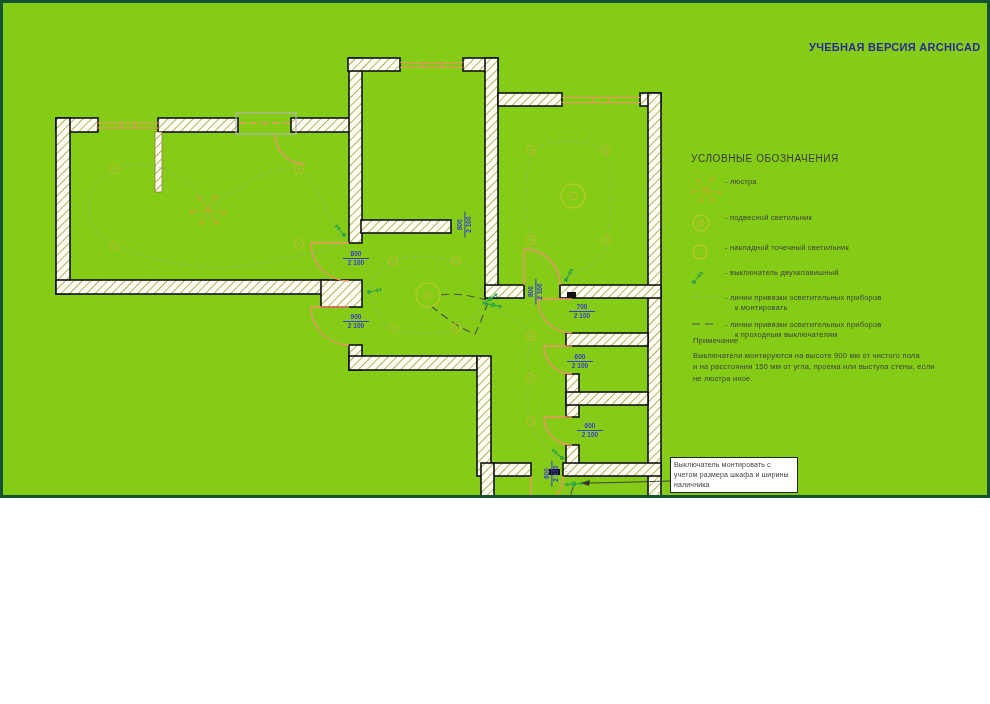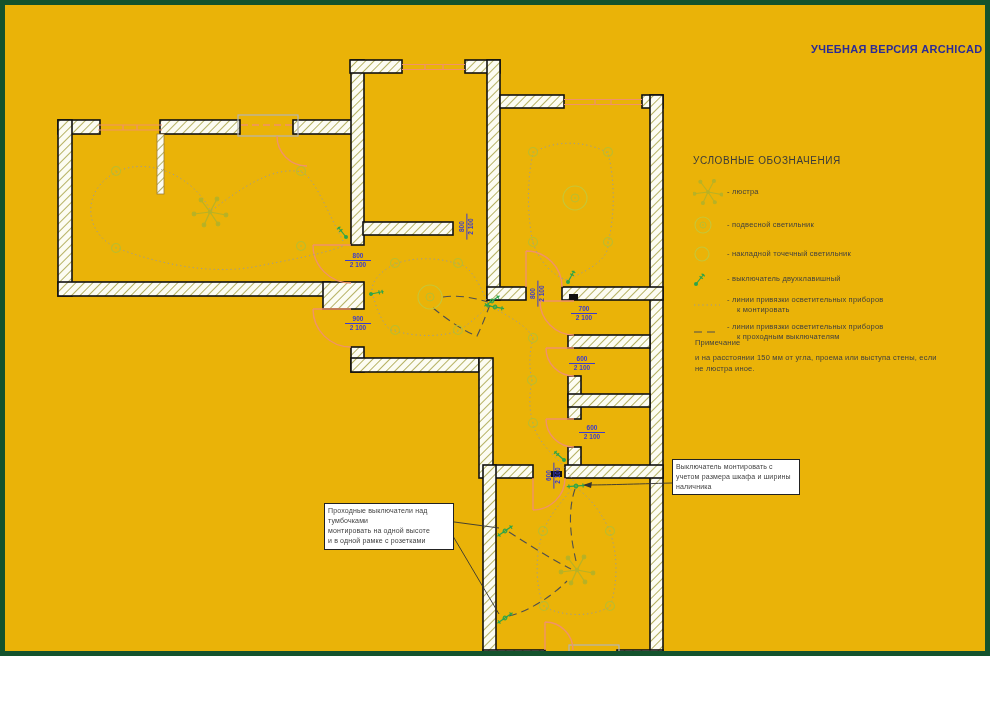--- a/index.html
+++ b/index.html
@@ -1,23 +1,23 @@
 <!DOCTYPE html>
 <html><head>
 <meta charset="utf-8">
 <style>
   html,body{margin:0;padding:0;background:#fff;}
-  #page{position:relative;width:990px;height:656px;background:#eab308;border:5px solid #14532d;box-sizing:border-box;
+  #page{position:relative;width:990px;height:498px;background:#84cc16;border:3px solid #14532d;box-sizing:border-box;
         font-family:"Liberation Sans",sans-serif;overflow:hidden;}
   #plan-svg{position:absolute;left:0;top:0;}
   .watermark{position:absolute;left:806px;top:38px;font-size:11px;font-weight:bold;color:#2b2b96;letter-spacing:.3px;}
   
   .legend{position:absolute;left:688px;top:150px;width:290px;color:#3c3c3c;}
   .legend-heading{font-size:10px;letter-spacing:.6px;color:#3a3a3a;margin-bottom:13px;}
-  .legend-row{display:flex;align-items:center;margin-bottom:7px;}
+  .legend-row{display:flex;align-items:flex-start;margin-bottom:7px;}
   .legend-row.tall{margin-bottom:10px;}
   .legend-icon{width:34px;flex:0 0 34px;display:flex;justify-content:flex-start;}
   .legend-label{font-size:7.5px;letter-spacing:.2px;line-height:1.35;color:#3f3f3f;}
   
   .note{position:absolute;left:690px;top:332px;width:280px;font-size:7.5px;color:#3f3f3f;line-height:1.55;letter-spacing:.2px;}
   .note .nh{margin-bottom:3px;}
   
   .callout{position:absolute;background:#fff;border:1px solid #222;padding:2px 3px;font-size:7px;
            line-height:1.45;color:#3f3f3f;letter-spacing:.15px;}
   .callout.left{left:319px;top:498px;width:122px;}
@@ -266,20 +266,21 @@
           <line x1="1" y1="4" x2="27" y2="4" stroke="#4f4f4f" stroke-width="1.2" stroke-dasharray="8,5"></line>
         </svg>
       </span>
       <span class="legend-label"><span>- линии привязки осветительных приборов</span><br>
         <span style="margin-left:10px">к проходным выключателям</span></span>
     </div>
   </div>
 
   <div class="note">
     <div class="nh">Примечание</div>
+    <div>Выключатели монтируются на высоте 900 мм от чистого пола</div>
     <div>и на расстоянии 150 мм от угла, проема или выступа стены, если</div>
     <div>не люстра иное.</div>
   </div>
 
   <div class="callout left">
     <div>Проходные выключатели над тумбочками</div>
     <div>монтировать на одной высоте</div>
     <div>и в одной рамке с розетками</div>
   </div>
 

